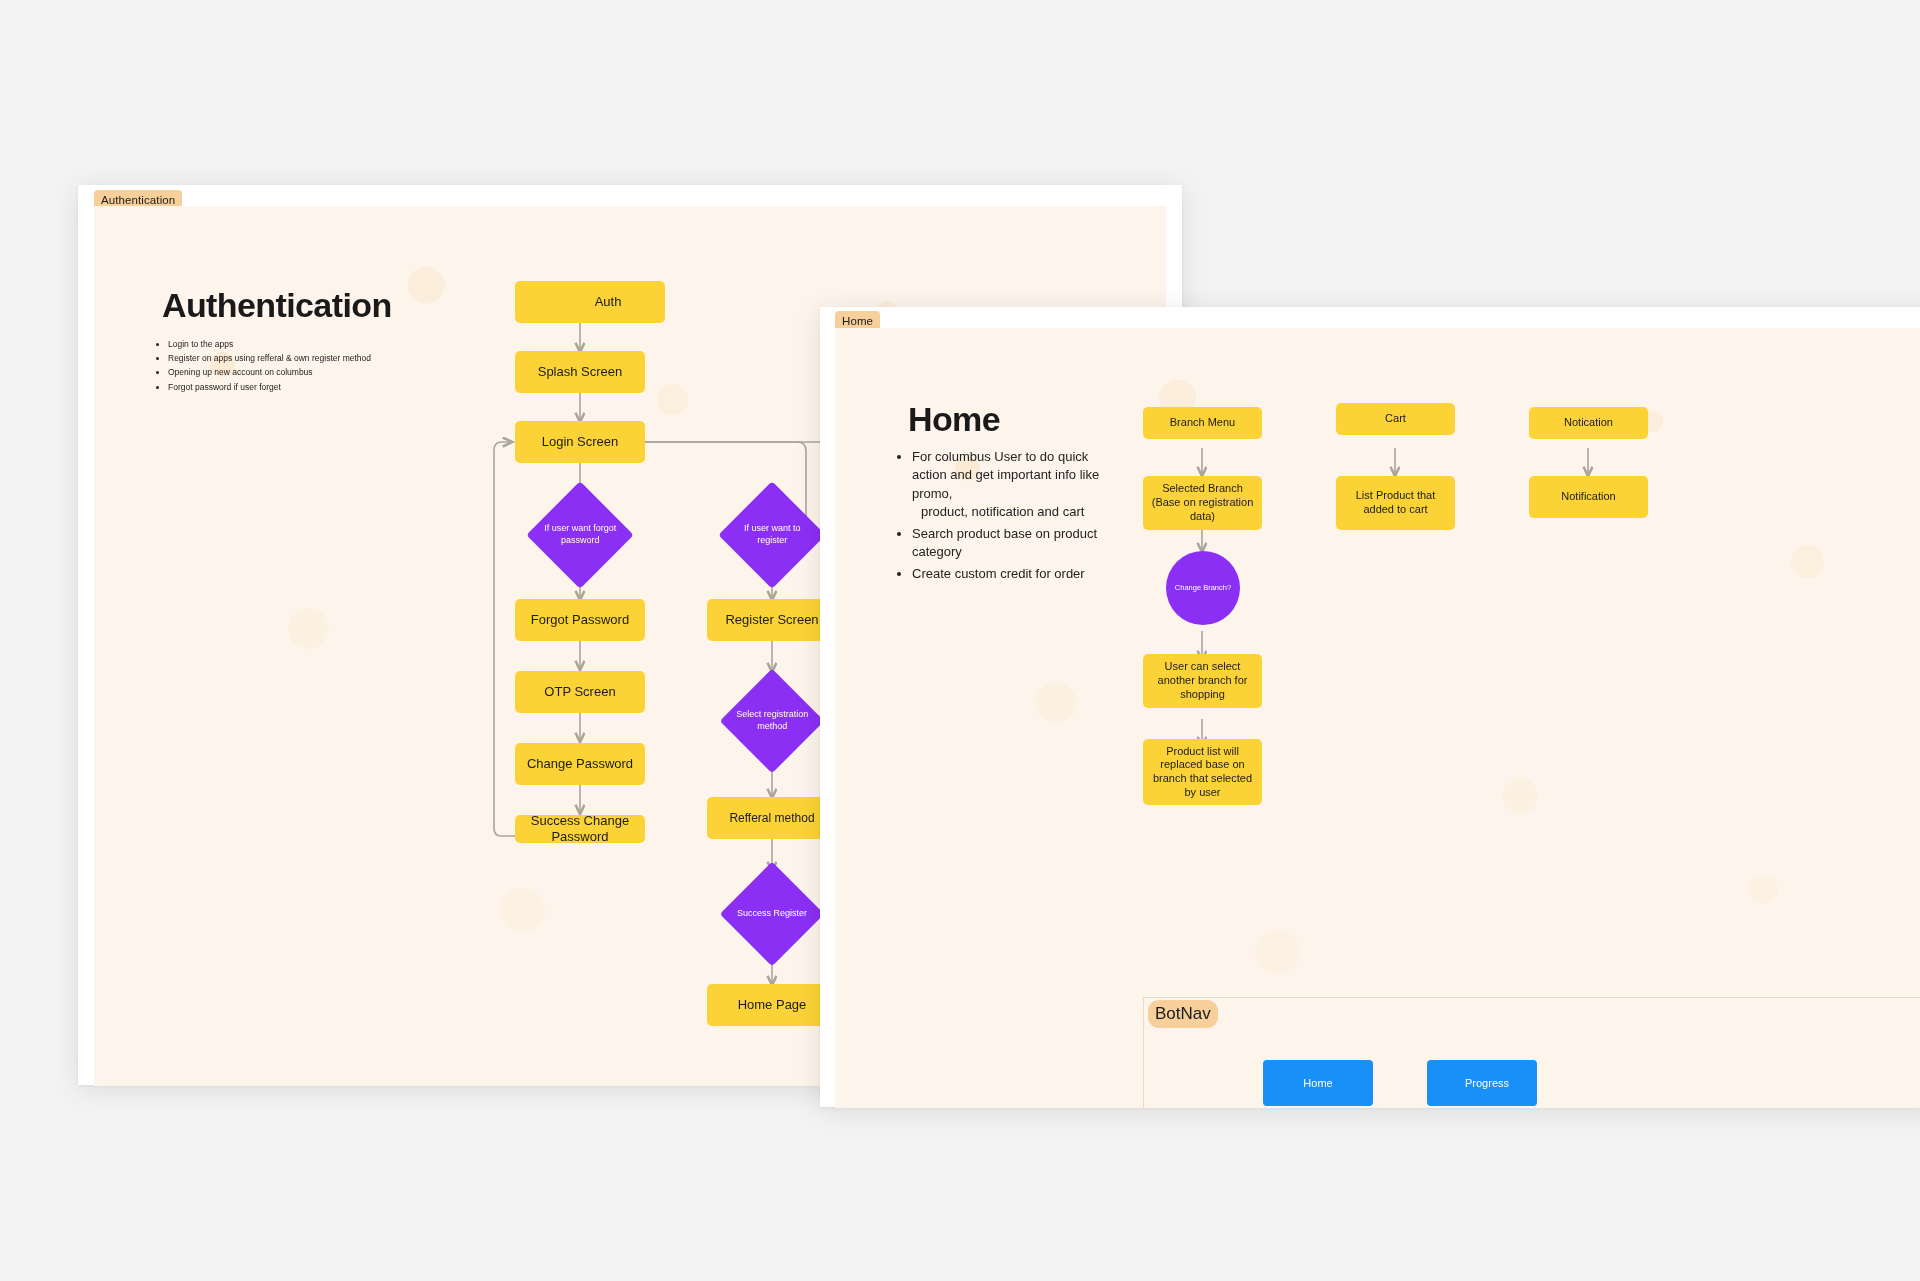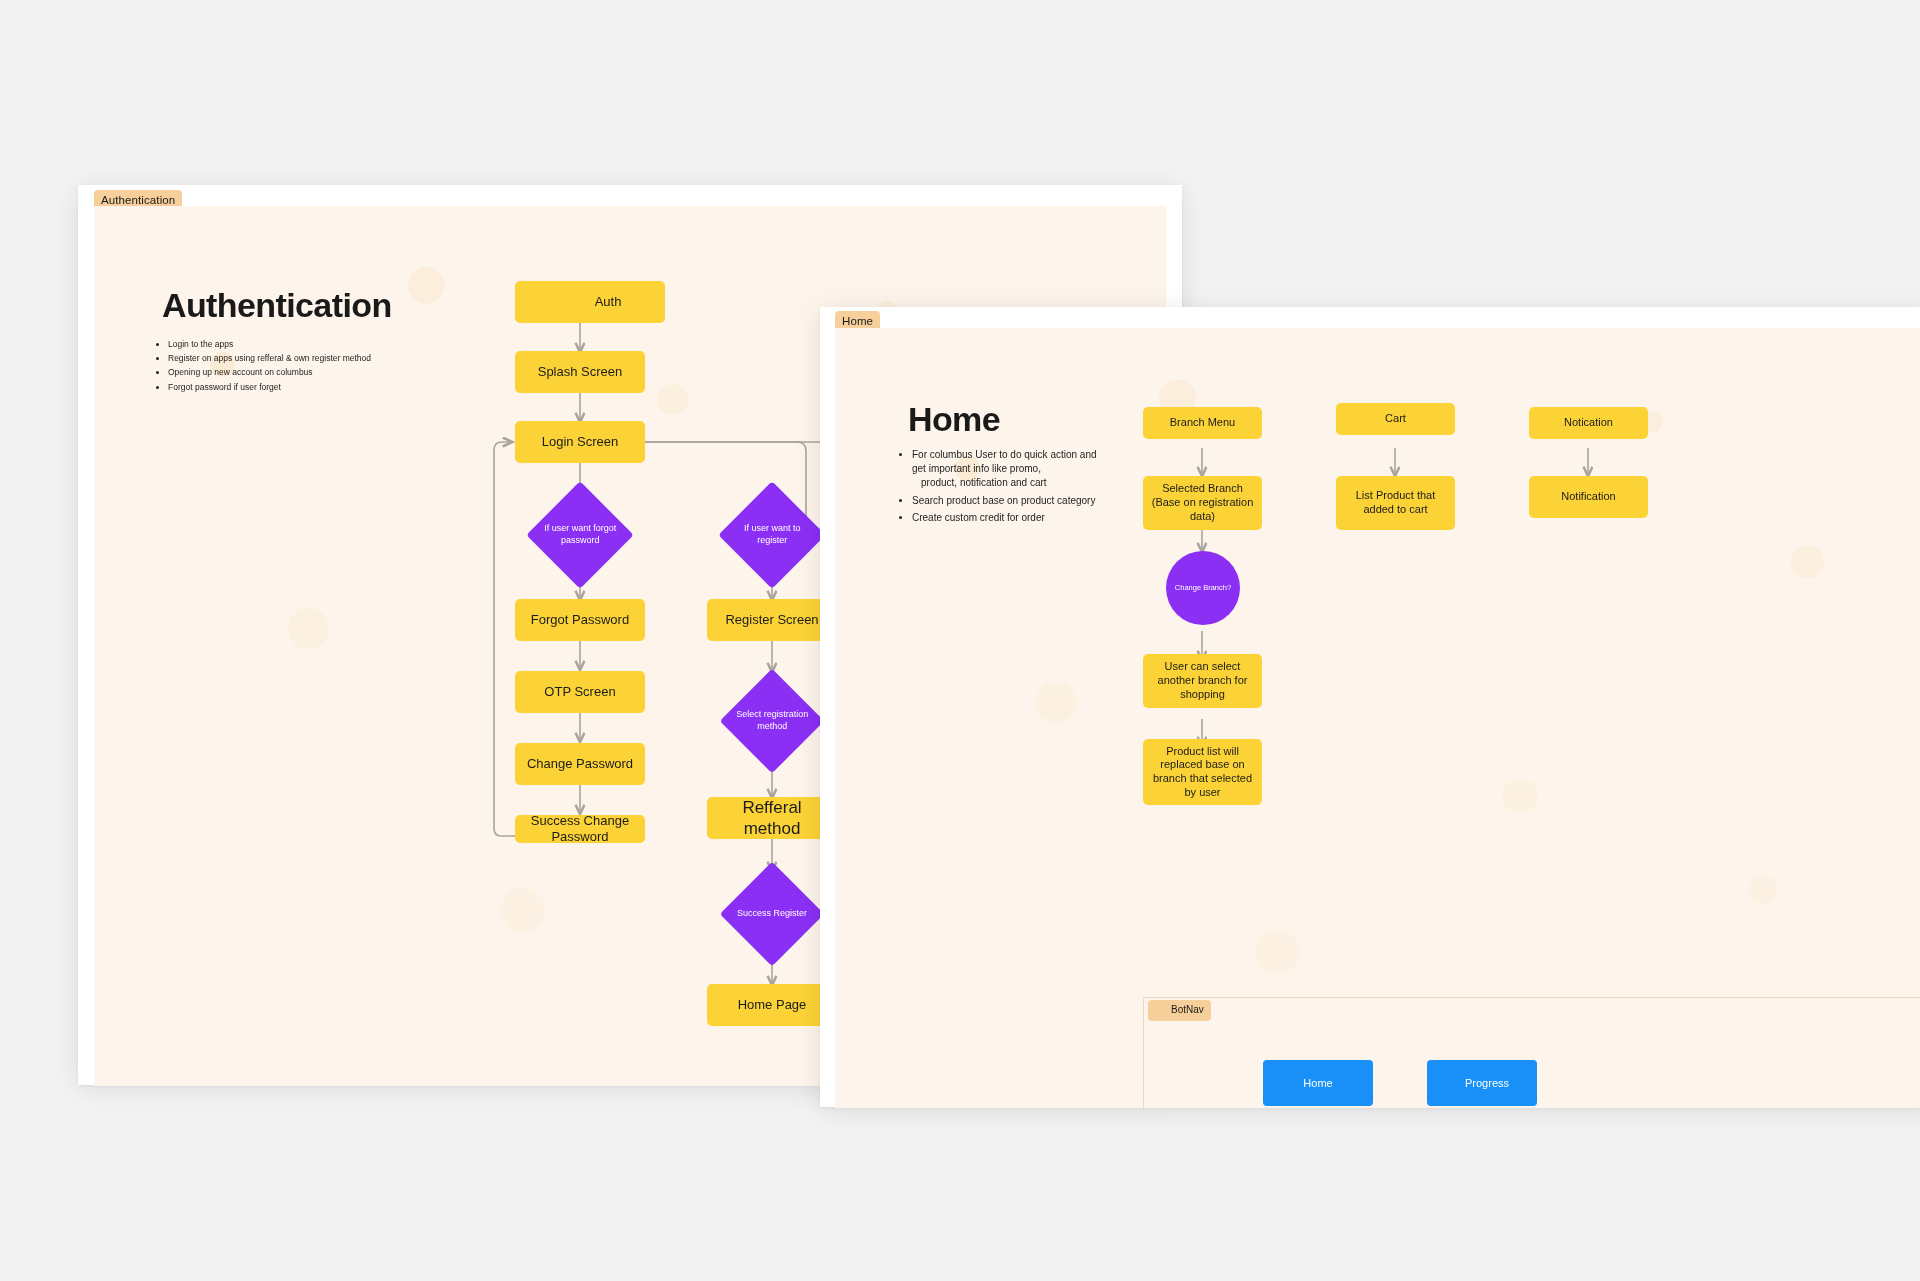--- a/index.html
+++ b/index.html
@@ -130,24 +130,24 @@
   
   .subframe {
     position: absolute;
     border-top: 1px solid #ecd9c3;
     border-left: 1px solid #ecd9c3;
   }
   .subframe-tag {
     position: absolute;
     background: #f6cf9a;
     color: #1b1b1b;
-    font-size: 10px;
+    font-size: 17px;
     line-height: 1;
-    padding: 5px 7px 6px 23px;
-    border-radius: 4px;
+    padding: 5px 7px 6px 7px;
+    border-radius: 11px;
     white-space: nowrap;
   }
 </style>
 </head>
 <body>
 
 <div id="stage">
 
   <div class="frame" style="left:78px; top:185px; width:1104px; height:900px;">
     <div class="frame-tag" style="top:5px; left:16px;">Authentication</div>
@@ -220,41 +220,41 @@
 
       <div class="diamond" style="left:640px; top:291px; width:76px; height:76px; font-size:9px;">
         <span>If user want to register</span>
       </div>
       <div class="node" style="left:613px; top:393px; width:130px; height:42px; font-size:13px;">Register Screen</div>
 
       <div class="diamond" style="left:641px; top:478px; width:74px; height:74px; font-size:9px;">
         <span>Select registration method</span>
       </div>
 
-      <div class="node" style="left:613px; top:591px; width:130px; height:42px; font-size:17px;">Refferal method</div>
+      <div class="node" style="left:613px; top:591px; width:130px; height:42px; font-size:12px;">Refferal method</div>
 
       <div class="diamond" style="left:641px; top:671px; width:74px; height:74px; font-size:9px;">
         <span>Success Register</span>
       </div>
 
       <div class="node" style="left:613px; top:778px; width:130px; height:42px; font-size:13px;padding-left:8px;">Home Page</div>
 
       <div class="node" style="left:1046px; top:393px; width:130px; height:42px;"></div>
       <div class="node" style="left:1046px; top:591px; width:130px; height:42px;"></div>
     </div>
   </div>
 
   <div class="frame" style="left:820px; top:307px; width:1120px; height:800px;">
     <div class="frame-tag" style="top:4px; left:15px;">Home</div>
 
     <div class="canvas" style="left:15px; top:21px; width:1105px; height:780px;">
 
       <h1 class="board-title" style="left:73px; top:72px; font-size:34px; margin:0;">Home</h1>
 
-      <ul class="bullets" style="left:65px; top:120px; width:210px; font-size:10px; line-height:1.42;">
+      <ul class="bullets" style="left:65px; top:120px; width:210px; font-size:13px; line-height:1.42;">
         <li>
           <span>For columbus User to do quick action and get important info like promo,</span>
           <span class="sub">product, notification and cart</span>
         </li>
         <li>Search product base on product category</li>
         <li>Create custom credit for order</li>
       </ul>
 
       <svg class="wires" width="1105" height="780" viewBox="0 0 1105 780">
         <defs>

